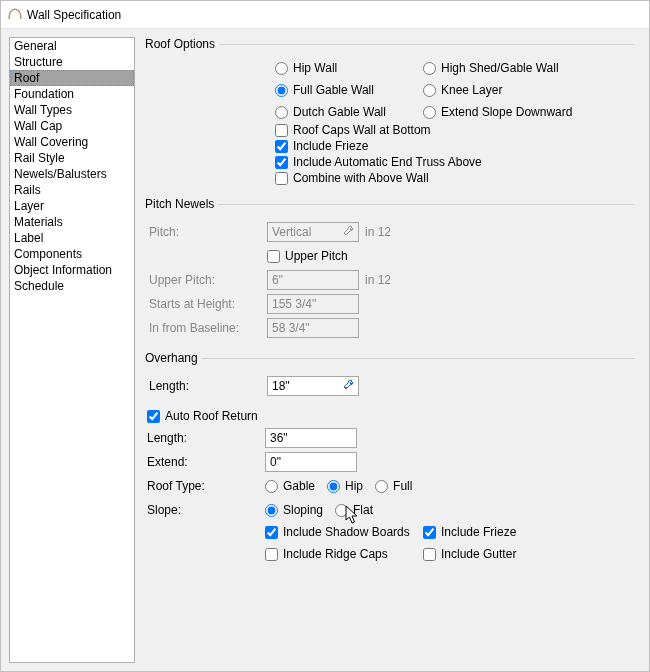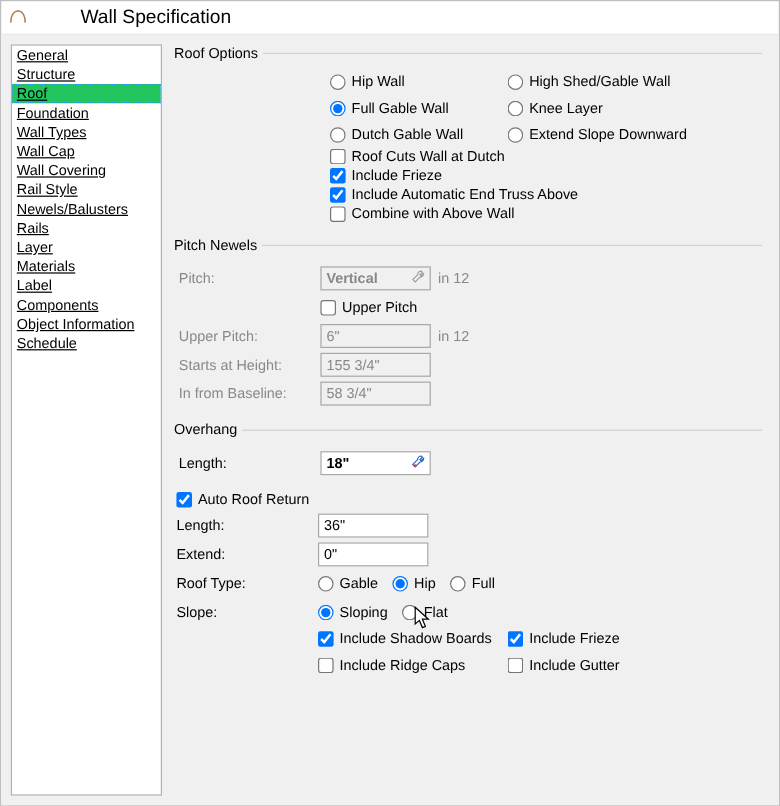--- a/index.html
+++ b/index.html
@@ -1,40 +1,40 @@
 <!DOCTYPE html>
 <html><head>
 <meta charset="utf-8">
 <style>
   * { box-sizing: border-box; font-family: "Segoe UI", Tahoma, sans-serif; font-size: 12px; }
   html, body { margin:0; padding:0; background:#fff; color:#000; }
   .window { width:650px; height:672px; border:1px solid #bfbfbf; background:#fff; position:relative; }
   .titlebar { height:28px; display:flex; align-items:center; padding:0 6px; gap:4px; border-bottom:1px solid #e4e4e4;}
   .titlebar svg { width:16px; height:16px; }
-  .titlebar-text { font-size:16px;margin-left:40px; }
+  .titlebar-text { font-size:12px; }
   .body { display:flex; height:calc(100% - 28px); background:#f0f0f0; padding:8px; gap:6px; }
   .sidebar { width:126px; background:#fff; border:1px solid #b0b0b0; overflow:auto; }
-  .sidebar-item { padding:1px 4px; cursor:default;text-decoration:underline; }
-  .sidebar-item.selected { background:#22c55e; border:1px dotted #3399ff; padding:0 3px; }
+  .sidebar-item { padding:1px 4px; cursor:default; }
+  .sidebar-item.selected { background:#a3a3a3; border:1px dotted #3399ff; padding:0 3px; }
   .content { flex:1; padding:0 6px 6px 6px; overflow:hidden; }
   fieldset { border:1px solid #d0d0d0; border-left:none; border-right:none; border-bottom:none; margin:0 0 8px 0; padding:8px 2px 2px 2px; position:relative; }
   legend { padding:0 4px 0 0; color:#000; font-size:12px; margin-left:-4px;}
   .row { display:flex; align-items:center; min-height:22px; margin:2px 0; }
   .lbl { width:118px; text-align:left; padding-right:8px; }
   .lbl.dis { color:#888; }
   .opts { flex:1; display:flex; flex-wrap:wrap; align-items:center; gap:0; }
   .radio, .check { display:flex; align-items:center; margin:2px 0; }
   .radio input, .check input { margin:0 5px 0 0; }
   .col-radio { display:grid; grid-template-columns: 148px 1fr; row-gap:4px; }
   input[type=text] { height:20px; border:1px solid #a7a7a7; padding:1px 4px; font-size:12px; background:#fff; }
   input[type=text][disabled] { background:#f0f0f0; color:#888; }
   .unit { margin-left:6px;text-align:right; }
   .unit.dis { color:#888; }
   .wrench-input { position:relative; display:inline-flex; align-items:center; }
-  .wrench-input input { padding-right:22px;font-weight:bold; }
+  .wrench-input input { padding-right:22px; }
   .wrench { position:absolute; right:3px; top:2px; width:14px; height:14px; }
   .section-cb { display:flex; align-items:center; margin:6px 0 4px 0; }
   .section-cb input { margin:0 5px 0 0; }
   .sub { margin-left:0; }
   .check-grid { display:grid; grid-template-columns: 158px 1fr; row-gap:4px; }
   .cursor { position:absolute; pointer-events:none; }
   .indent-opts { margin-left:126px; }
 </style>
 </head>
 <body>
@@ -95,21 +95,21 @@
                 <input type="radio" name="rt" style="">
                 <span>Dutch Gable Wall</span>
               </label>
           <label class="radio">
                 <input type="radio" name="rt" style="">
                 <span>Extend Slope Downward</span>
               </label>
         </div>
         <label class="check">
               <input type="checkbox" style="">
-              <span>Roof Cuts Wall at Dutch</span>
+              <span>Roof Caps Wall at Bottom</span>
             </label>
         <label class="check">
               <input type="checkbox" checked="" style="">
               <span>Include Frieze</span>
             </label>
         <label class="check">
               <input type="checkbox" checked="" style="">
               <span>Include Automatic End Truss Above</span>
             </label>
         <label class="check">

